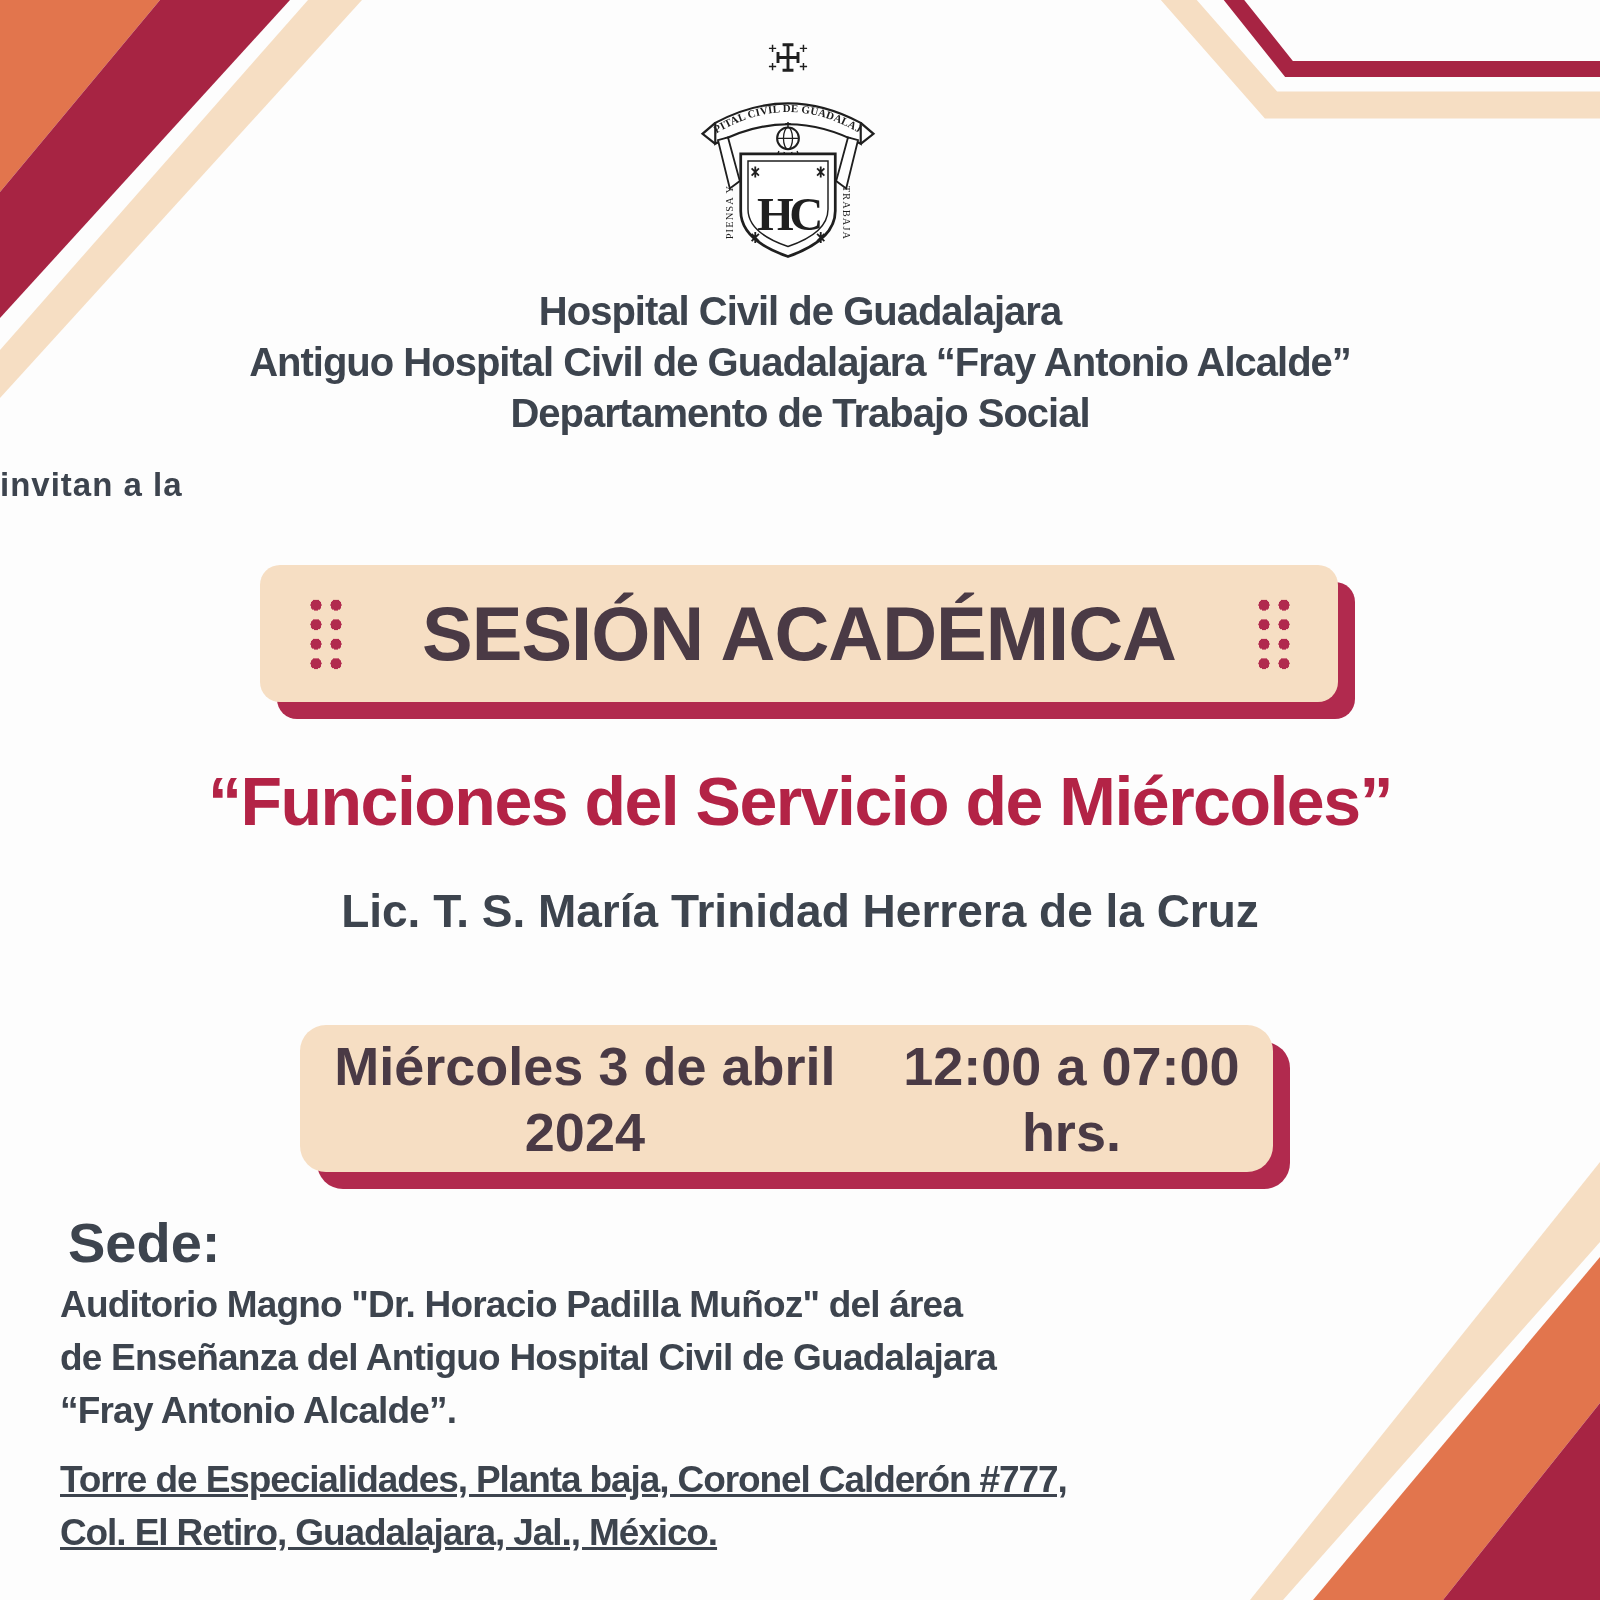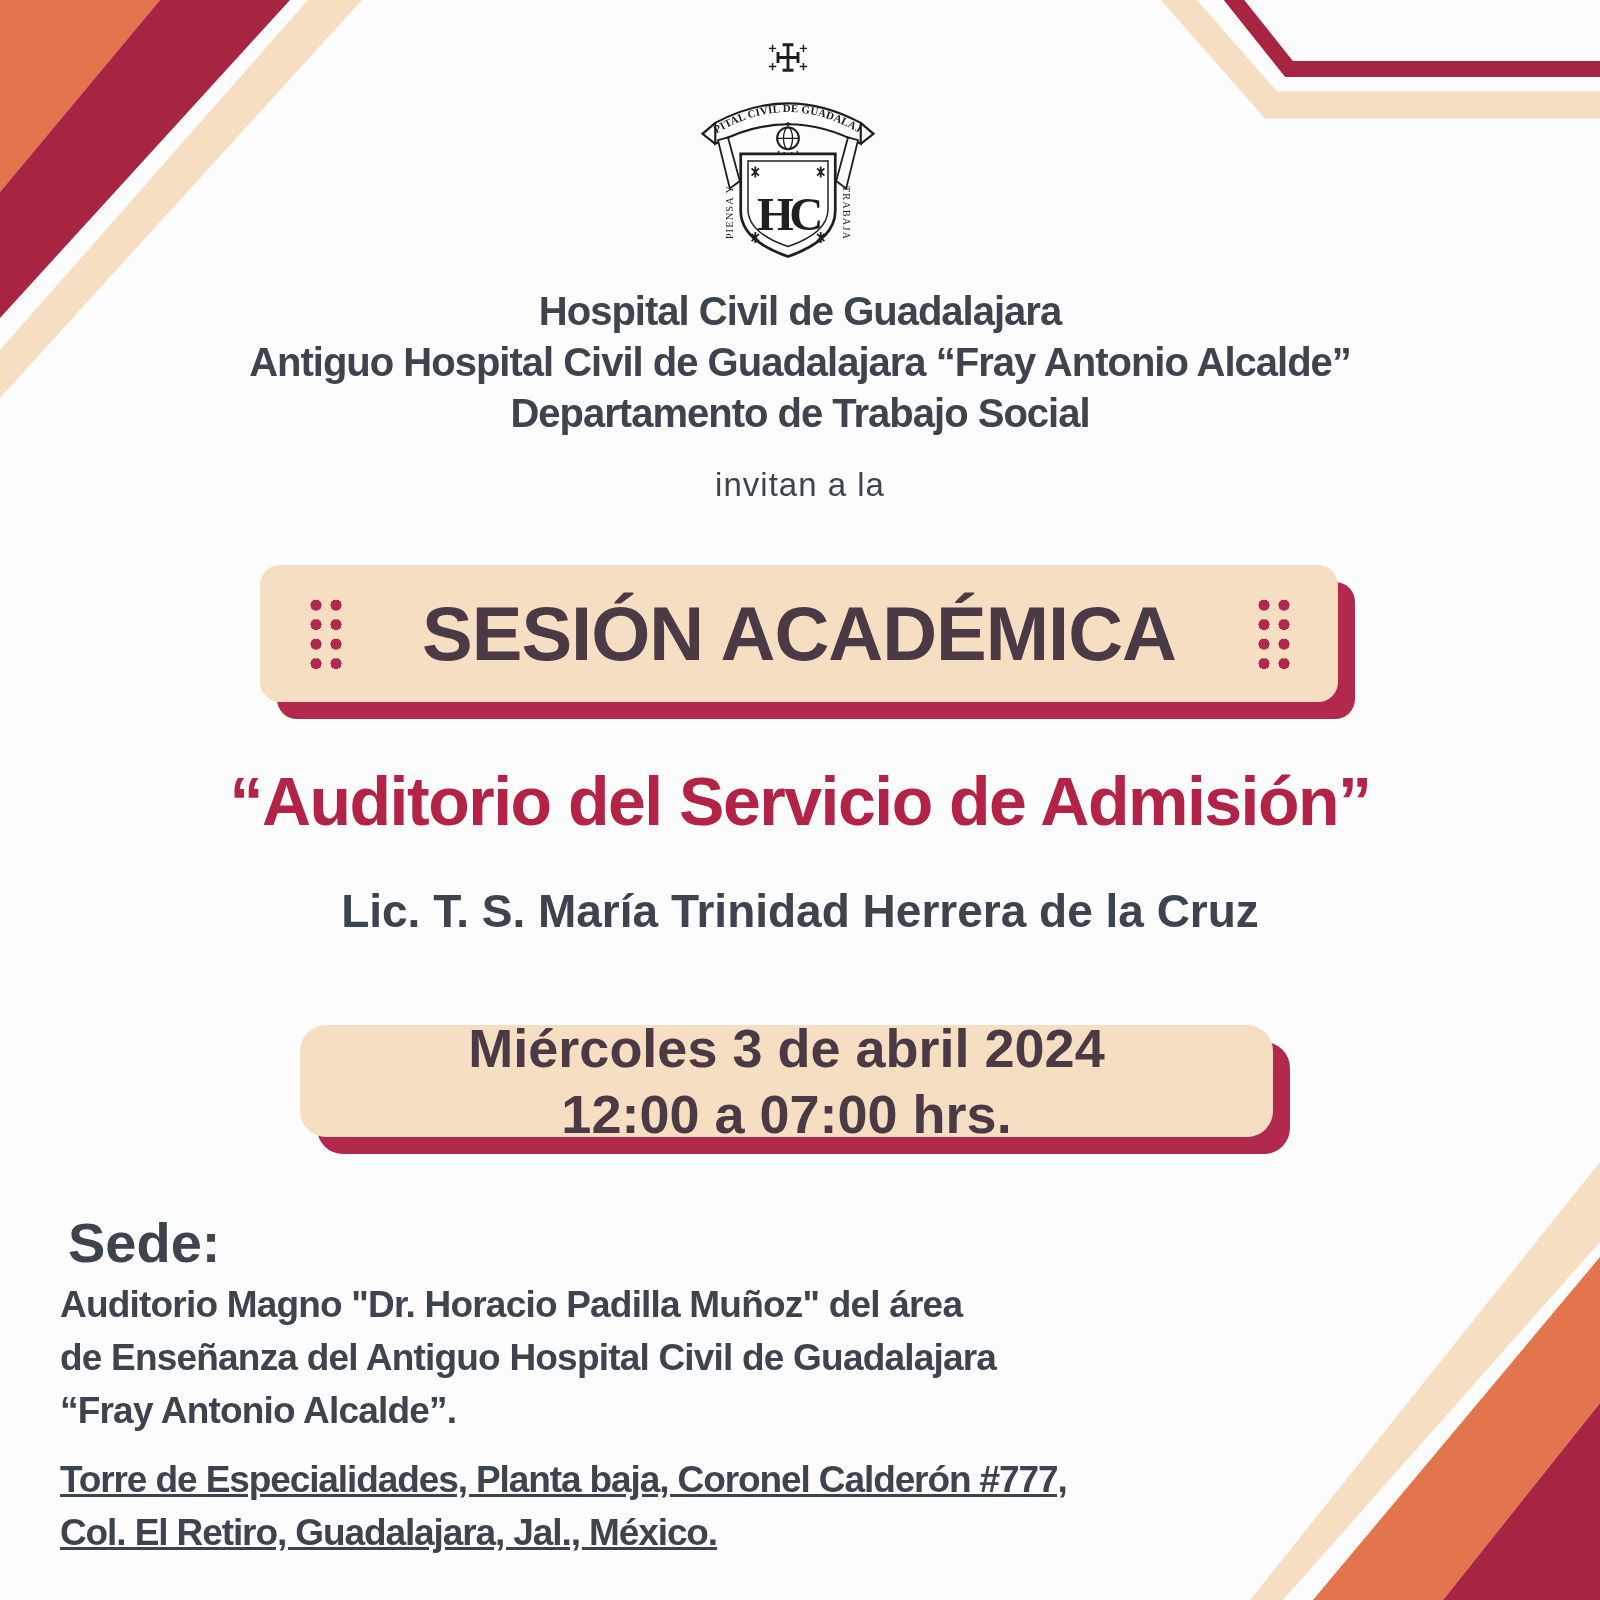--- a/index.html
+++ b/index.html
@@ -20,22 +20,22 @@
     overflow:hidden;
   }
   .corners{position:absolute;left:0;top:0;width:1600px;height:1600px;pointer-events:none;}
   .crest{position:absolute;left:688px;top:38px;width:200px;height:228px;}
   .crest text{fill:var(--ink);}
   .header{
     position:absolute;left:0;top:286px;width:1600px;text-align:center;
     color:var(--slate);font-weight:bold;font-size:40px;line-height:51px;letter-spacing:-1px;
   }
   .invite{
-    position:absolute;left:0;top:466px;width:1600px;text-align:center;
-    color:var(--slate);font-weight:normal;font-size:33px;letter-spacing:1px;
+    position:absolute;left:0;top:466px;width:1600px;
+    color:var(--slate);font-weight:bold;font-size:33px;letter-spacing:1px;
   }
   .banner{
     position:absolute;left:260px;top:565px;width:1078px;height:137px;
     background:var(--cream);border-radius:20px;
     box-shadow:17px 17px 0 0 var(--crimson-accent);
     display:flex;align-items:center;justify-content:space-between;
     padding:4px 46px;
   }
   .banner-title{
     color:var(--plum);font-weight:bold;font-size:76px;letter-spacing:-1px;
@@ -48,24 +48,24 @@
   }
   .event-title{
     position:absolute;left:0;top:762px;width:1600px;text-align:center;
     color:var(--title-red);font-weight:bold;font-size:68px;letter-spacing:-1.5px;white-space:nowrap;
   }
   .speaker{
     position:absolute;left:0;top:884px;width:1600px;text-align:center;
     color:var(--slate);font-weight:bold;font-size:46px;letter-spacing:0;
   }
   .datebox{
-    position:absolute;left:300px;top:1025px;width:973px;height:112px;
+    position:absolute;left:300px;top:1025px;width:973px;height:147px;
     background:var(--cream);border-radius:26px;
     box-shadow:17px 17px 0 0 var(--crimson-accent);
-    display:flex;flex-direction:column;align-items:center;justify-content:center;
+    display:flex;flex-direction:row;align-items:center;justify-content:center;
     color:var(--plum);font-weight:bold;font-size:54px;line-height:66px;
     text-align:center;
   }
   .venue{position:absolute;left:60px;top:1210px;width:1480px;color:var(--slate);}
   .venue-heading{font-size:56px;font-weight:bold;margin-left:8px;margin-bottom:3px;}
   .venue p{font-size:37px;font-weight:bold;line-height:53px;letter-spacing:-0.8px;}
   .venue .addr{margin-top:16px;letter-spacing:-1.1px;text-decoration:underline;}
 </style>
 </head>
 <body>
@@ -134,21 +134,21 @@
   </div>
 
   <div class="invite">invitan a la</div>
 
   <div class="banner">
     <div class="dots"></div>
     <div class="banner-title">SESIÓN ACADÉMICA</div>
     <div class="dots"></div>
   </div>
 
-  <div class="event-title">“Auditorio del Servicio de Admisión”</div>
+  <div class="event-title">“Funciones del Servicio de Miércoles”</div>
   <div class="speaker">Lic. T. S. María Trinidad Herrera de la Cruz</div>
 
   <div class="datebox">
     <div>Miércoles 3 de abril 2024</div>
     <div>12:00 a 07:00 hrs.</div>
   </div>
 
   <div class="venue">
     <div class="venue-heading">Sede:</div>
     <p>

